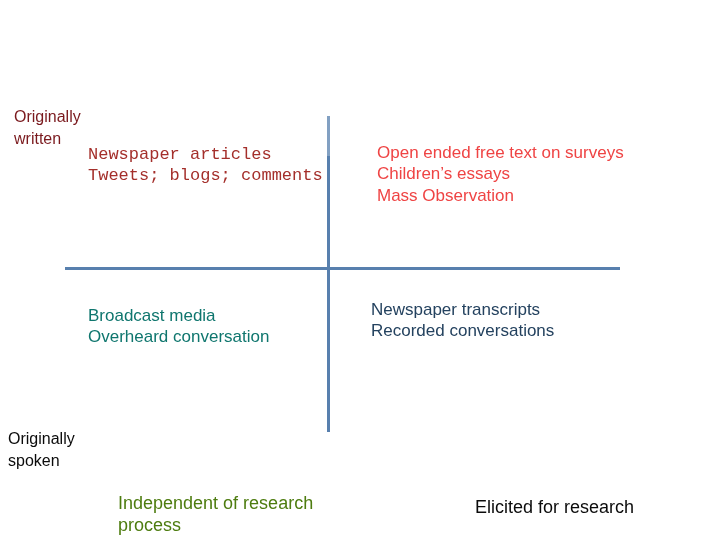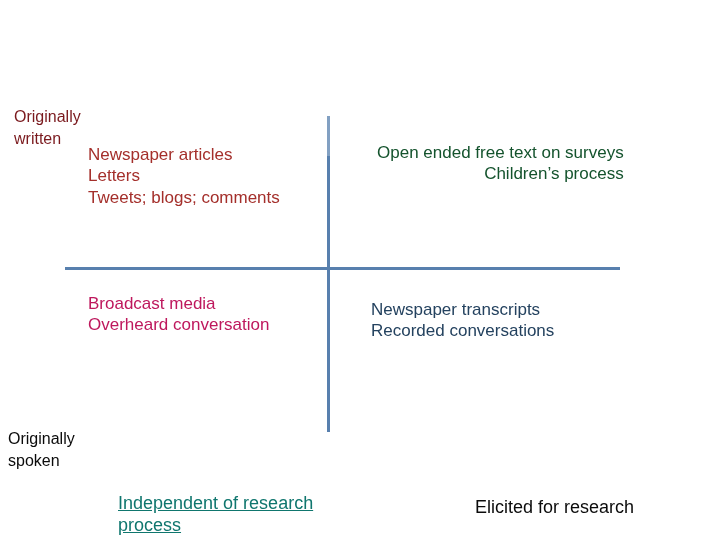--- a/index.html
+++ b/index.html
@@ -94,38 +94,38 @@
     <div class="seg-main" style="background: rgb(88, 128, 174);"></div>
   </div>
   <div class="axis-h" style="background: rgb(88, 128, 174);"></div>
 
   <div class="corner-label y-top" style="color: rgb(122, 25, 29);">Originally
  written</div>
 
   <div class="corner-label y-bottom">Originally
 spoken</div>
 
-  <div class="quad-list q-tl" style="color: rgb(164, 47, 43);">
+  <div class="quad-list q-tl" style="color: rgb(164, 47, 43); font-family: Liberation Mono, monospace;">
       <div class="line">Newspaper articles</div>
-      <div class="line">Letters</div>
       <div class="line">Tweets; blogs; comments</div>
     </div>
 
-  <div class="quad-list q-tr" style="color: #14532d; text-align: right;">
+  <div class="quad-list q-tr" style="color: #ef4444;">
       <div class="line">Open ended free text on surveys</div>
-      <div class="line">Children’s process</div>
+      <div class="line">Children’s essays</div>
+      <div class="line">Mass Observation</div>
     </div>
 
-  <div class="quad-list q-bl" style="color: #be185d;">
+  <div class="quad-list q-bl" style="color: #0f766e; margin-top: 12px;">
       <div class="line">Broadcast media</div>
       <div class="line">Overheard conversation</div>
     </div>
 
   <div class="quad-list q-br" style="color: rgb(36, 66, 95);">
       <div class="line">Newspaper transcripts</div>
       <div class="line">Recorded conversations</div>
     </div>
 
-  <div class="x-axis-label x-left" style="color: #0f766e; text-decoration: underline;">Independent of research process</div>
+  <div class="x-axis-label x-left" style="color: #4d7c0f;">Independent of research process</div>
 
   <div class="x-axis-label x-right">Elicited for research</div>
 
 </div>
 
 </body></html>

